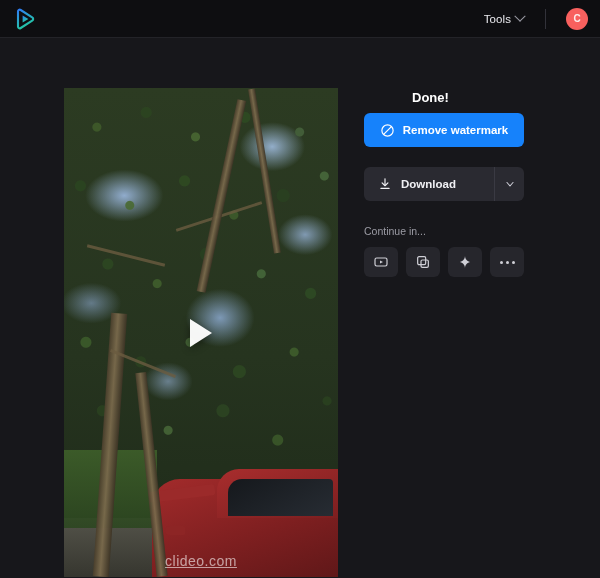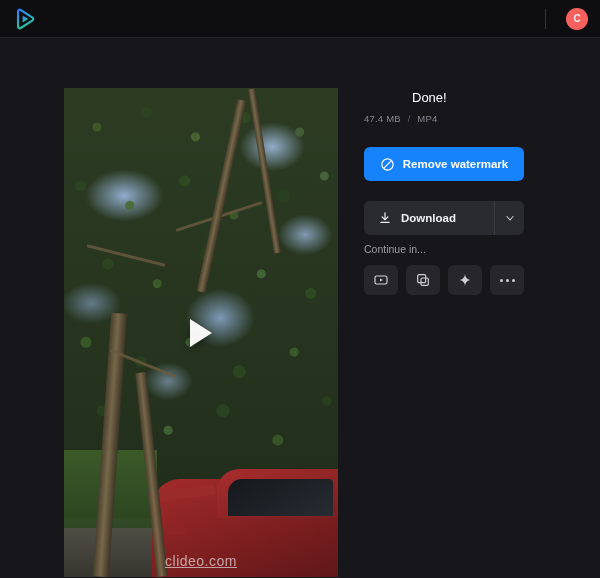--- a/index.html
+++ b/index.html
@@ -214,21 +214,21 @@
     letter-spacing: 0.5px;
     white-space: nowrap;
     text-decoration: underline;
   }
 
   
   .panel { width: 162px; padding-top: 2px; flex: 0 0 auto; }
   .done-title {
     color: #ffffff;
     font-size: 13px;
-    font-weight: normal;
+    font-weight: bold;
     margin-bottom: 8px;
     padding-left: 48px;
   }
   .meta {
     color: #86868f;
     font-size: 9.5px;
     margin-bottom: 23px;
     letter-spacing: 0.2px;
   }
   .meta .sep { margin: 0 4px; color: #5c5c66; }
@@ -249,21 +249,21 @@
     margin-bottom: 20px;
   }
 
   .btn-download {
     width: 160px; height: 34px;
     background: #2a2a31;
     border-radius: 6px;
     display: flex;
     align-items: center;
     cursor: pointer;
-    margin-bottom: 8px;
+    margin-bottom: 24px;
     overflow: hidden;
   }
   .btn-download-main {
     flex: 1;
     height: 100%;
     display: flex;
     align-items: center;
     gap: 9px;
     padding-left: 14px;
     color: #f0f0f4;
@@ -313,20 +313,24 @@
           <stop offset="0%" stop-color="#2e7df6"></stop>
           <stop offset="100%" stop-color="#23c9a0"></stop>
         </linearGradient>
       </defs>
       <path d="M5 4.6 C5 3.0 6.4 2.2 7.7 3.0 L19.2 10.3 C20.5 11.1 20.5 12.9 19.2 13.7 L7.7 21.0 C6.4 21.8 5 21.0 5 19.4 Z" fill="none" stroke="url(#lg)" stroke-width="2.1" stroke-linejoin="round"></path>
       <path d="M9.6 8.4 L15.4 12 L9.6 15.6 Z" fill="url(#lg)"></path>
     </svg>
   </div>
 
   <div class="nav">
+    <div class="nav-item">
+      <span>Tools</span>
+      <span class="chevron-sm"></span>
+    </div>
 
     <div class="nav-divider"></div>
 
 
     <div class="avatar">
       <span>C</span>
     </div>
   </div>
 </div>
 
@@ -350,25 +354,20 @@
     <div class="trunk t2"></div>
     <div class="branch b1"></div>
     <div class="play-btn"></div>
     <div class="watermark">clideo.com</div>
   </div>
 
   <div class="panel">
 
     <div class="done-title">Done!</div>
 
-    <div class="meta">
-      <span>47.4 MB</span>
-      <span class="sep">/</span>
-      <span>MP4</span>
-    </div>
 
     <button class="btn-primary">
       <svg width="15" height="15" viewBox="0 0 24 24" fill="none" stroke="#ffffff" stroke-width="1.9">
         <circle cx="12" cy="12" r="9"></circle>
         <line x1="5.8" y1="18.2" x2="18.2" y2="5.8"></line>
       </svg>
       <span>Remove watermark</span>
     </button>
 
     <div class="btn-download">

